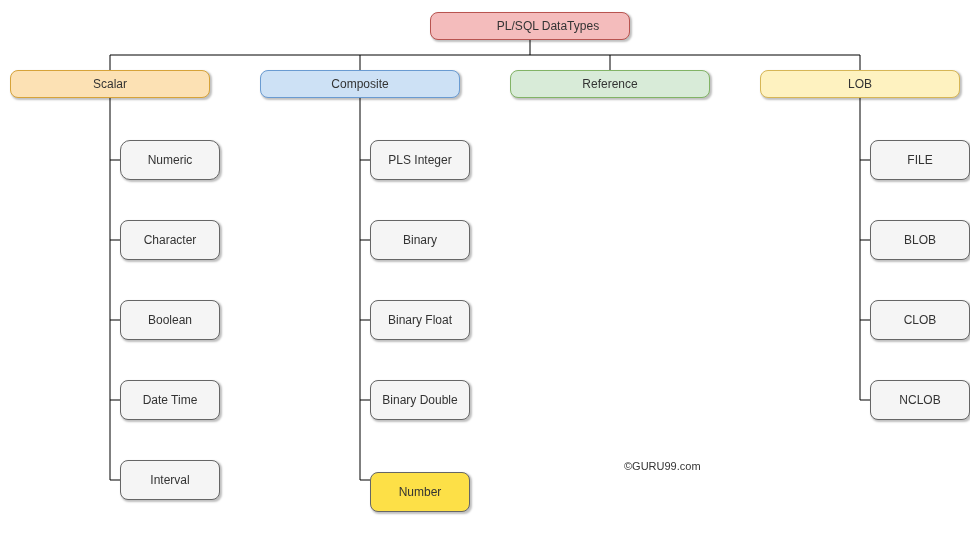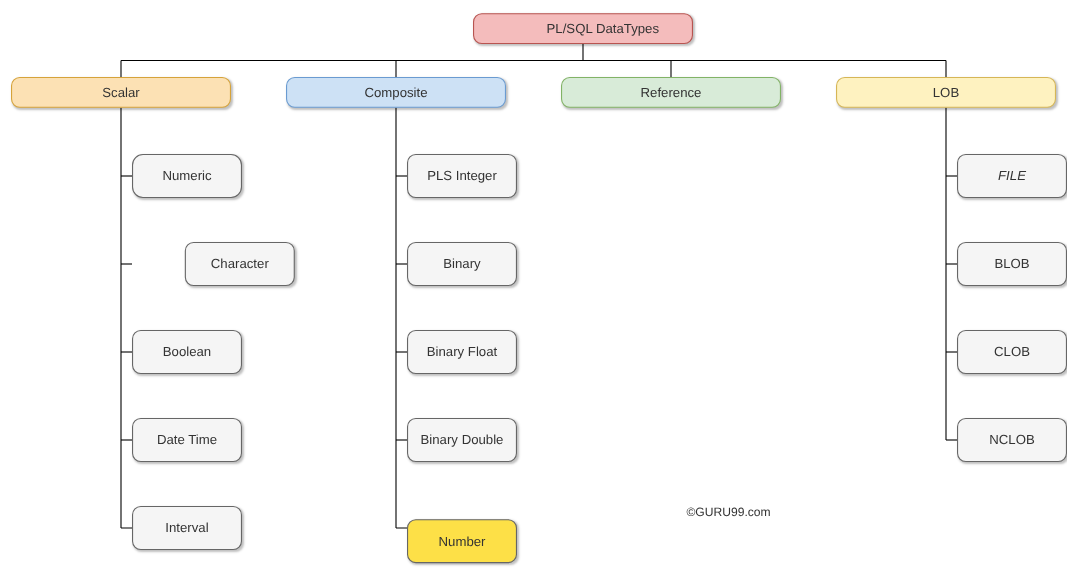--- a/index.html
+++ b/index.html
@@ -104,21 +104,21 @@
   <div class="node cat" style="left: 510px; top: 70px; background: rgb(216, 235, 216); border-color: rgb(130, 179, 102);">
     <span>Reference</span>
   </div>
   <div class="node cat" style="left: 760px; top: 70px; background: rgb(254, 242, 192); border-color: rgb(214, 182, 86);">
     <span>LOB</span>
   </div>
 
   <div class="node leaf" style="left: 120px; top: 140px; background: rgb(245, 245, 245); border-color: rgb(102, 102, 102); border-radius: 10px;">
     <span>Numeric</span>
   </div>
-  <div class="node leaf" style="left: 120px; top: 220px; background: rgb(245, 245, 245); border-color: rgb(102, 102, 102); margin-left: 48px;">
+  <div class="node leaf" style="left: 120px; top: 220px; background: rgb(245, 245, 245); border-color: rgb(102, 102, 102);">
     <span>Character</span>
   </div>
   <div class="node leaf" style="left: 120px; top: 300px; background: rgb(245, 245, 245); border-color: rgb(102, 102, 102);">
     <span>Boolean</span>
   </div>
   <div class="node leaf" style="left: 120px; top: 380px; background: rgb(245, 245, 245); border-color: rgb(102, 102, 102);">
     <span>Date Time</span>
   </div>
   <div class="node leaf" style="left: 120px; top: 460px; background: rgb(245, 245, 245); border-color: rgb(102, 102, 102);">
     <span>Interval</span>
@@ -133,21 +133,21 @@
   <div class="node leaf" style="left: 370px; top: 300px; background: rgb(245, 245, 245); border-color: rgb(102, 102, 102);">
     <span>Binary Float</span>
   </div>
   <div class="node leaf" style="left: 370px; top: 380px; background: rgb(245, 245, 245); border-color: rgb(102, 102, 102);">
     <span>Binary Double</span>
   </div>
   <div class="node leaf" style="left: 370px; top: 472px; background: #fde047; border-color: rgb(102, 102, 102);">
     <span>Number</span>
   </div>
 
-  <div class="node leaf" style="left: 870px; top: 140px; background: rgb(245, 245, 245); border-color: rgb(102, 102, 102); font-style: italic;">
+  <div class="node leaf" style="left: 870px; top: 140px; background: rgb(245, 245, 245); border-color: rgb(102, 102, 102);">
     <span>FILE</span>
   </div>
   <div class="node leaf" style="left: 870px; top: 220px; background: rgb(245, 245, 245); border-color: rgb(102, 102, 102);">
     <span>BLOB</span>
   </div>
   <div class="node leaf" style="left: 870px; top: 380px; background: rgb(245, 245, 245); border-color: rgb(102, 102, 102);">
     <span>NCLOB</span>
   </div>
   <div class="node leaf" style="left: 870px; top: 300px; background: rgb(245, 245, 245); border-color: rgb(102, 102, 102);">
     <span>CLOB</span>

